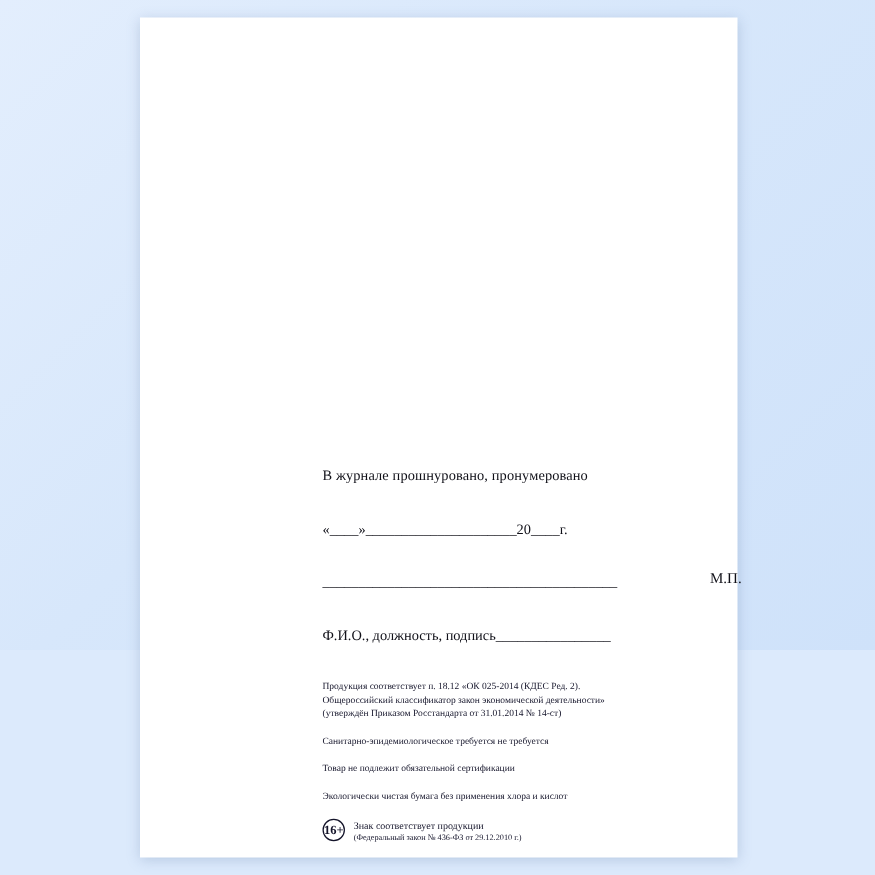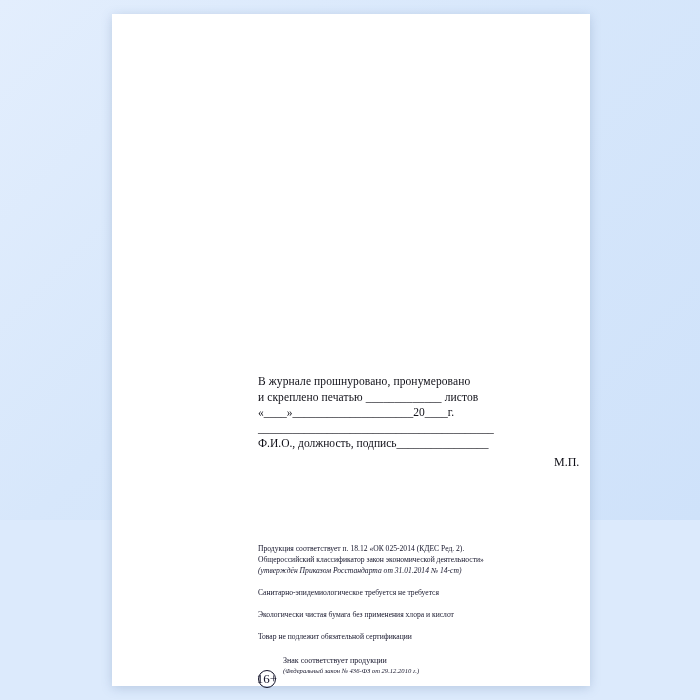--- a/index.html
+++ b/index.html
@@ -36,90 +36,89 @@
     color: #101018;
   }
   .line {
     font-size: 11.5px;
     line-height: 15.5px;
     white-space: nowrap;
     letter-spacing: 0.1px;
   }
   .line.underline-row {
     letter-spacing: 0;
+    margin-top: 27px;
   }
   .mp {
     position: absolute;
-    left: 296px;
+    left: 310px;
     top: 81px;
     font-size: 12px;
   }
   .block-footer {
     position: absolute;
     left: 146px;
     top: 529px;
     width: 320px;
     color: #14142a;
   }
   .f-line {
     font-size: 7.6px;
     line-height: 11px;
     white-space: nowrap;
   }
   .f-line.italic {
-    font-style: italic;
   }
   .gap-md { margin-top: 11px; }
   .badge-row {
     display: flex;
     align-items: flex-start;
     margin-top: 12px;
   }
   .age-badge {
     width: 16px;
     height: 16px;
     border-radius: 50%;
     border: 1.2px solid #14142a;
     display: flex;
     align-items: center;
     justify-content: center;
-    font-size: 13px;
-    font-weight: normal;
+    font-size: 10px;
+    font-weight: bold;
     flex: 0 0 auto;
-    margin-top: 16px;
+    margin-top: 1px;
   }
   .badge-text {
     margin-left: 7px;
     padding-top: 1px;
   }
   .badge-text .f-line:first-child { font-size: 8px; }
   .badge-text .f-line.italic { font-size: 6.6px; line-height: 9px; }
 </style>
 </head>
 <body>
 
 <div class="scene">
   <div class="page">
 
     <div class="block-main">
       <div class="line">В журнале прошнуровано, пронумеровано</div>
-      <div class="line">и скреплено печатью _____________ листов</div>
       <div class="line underline-row">«____»_____________________20____г.</div>
       <div class="line underline-row">_________________________________________</div>
       <div class="line underline-row">Ф.И.О., должность, подпись________________</div>
       <div class="mp">М.П.</div>
     </div>
 
     <div class="block-footer">
       <div class="f-line">Продукция соответствует п. 18.12 «ОК 025-2014 (КДЕС Ред. 2).</div>
       <div class="f-line">Общероссийский классификатор закон экономической деятельности»</div>
       <div class="f-line italic">(утверждён Приказом Росстандарта от 31.01.2014 № 14-ст)</div>
       <div class="f-line gap-md">Санитарно-эпидемиологическое требуется не требуется</div>
+      <div class="f-line gap-md">Товар не подлежит обязательной сертификации</div>
       <div class="f-line gap-md">Экологически чистая бумага без применения хлора и кислот</div>
-      <div class="f-line gap-md">Товар не подлежит обязательной сертификации</div>
 
       <div class="badge-row">
         <div class="age-badge">16+</div>
         <div class="badge-text">
           <div class="f-line">Знак соответствует продукции</div>
           <div class="f-line italic">(Федеральный закон № 436-ФЗ от 29.12.2010 г.)</div>
         </div>
       </div>
     </div>
 

